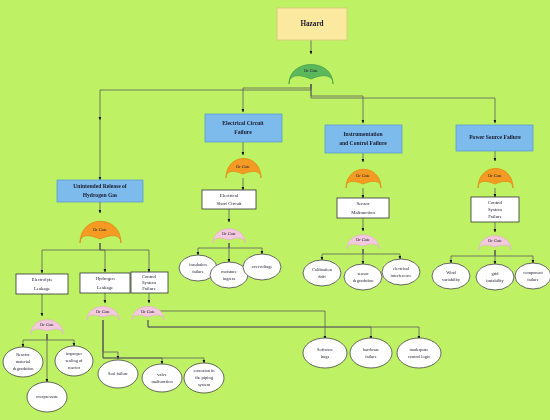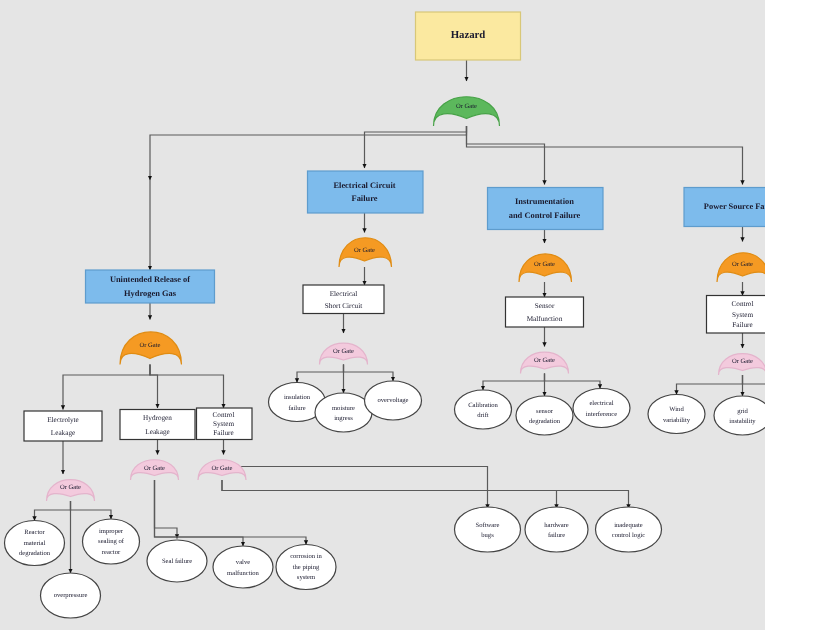--- a/index.html
+++ b/index.html
@@ -2,23 +2,23 @@
 <html><head>
 <meta charset="utf-8">
 <style>
   html, body {
     margin: 0;
     padding: 0;
     background: #ffffff;
   }
   #diagram-root {
     position: relative;
-    width: 510px;
+    width: 550px;
     height: 420px;
-    background: #e5e5e5;
+    background: #bef264;
     font-family: "Liberation Serif", "DejaVu Serif", serif;
     overflow: hidden;
   }
   svg.canvas {
     position: absolute;
     left: 0;
     top: 0;
     width: 550px;
     height: 420px;
   }

